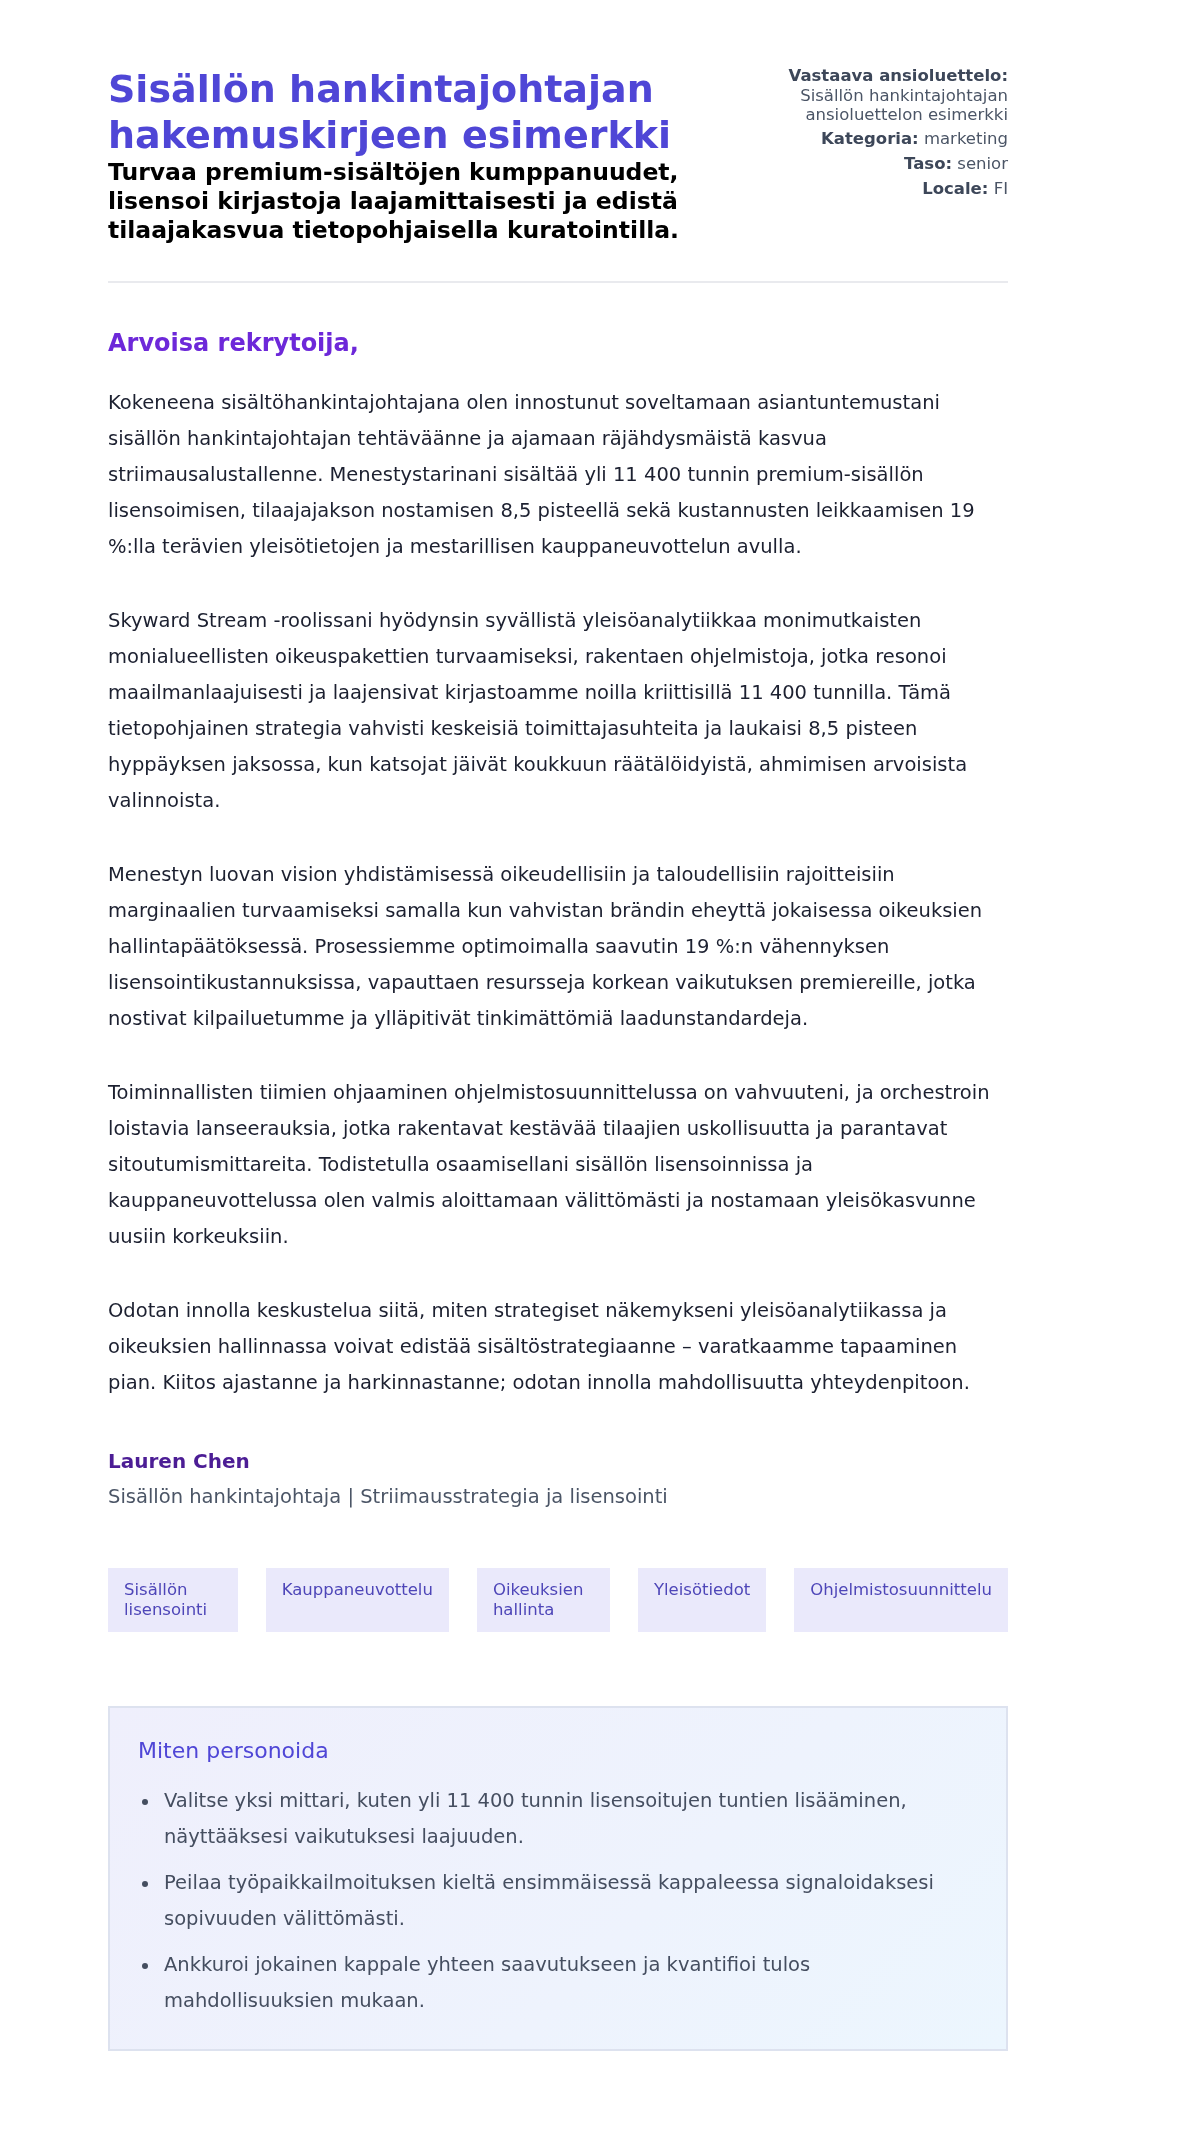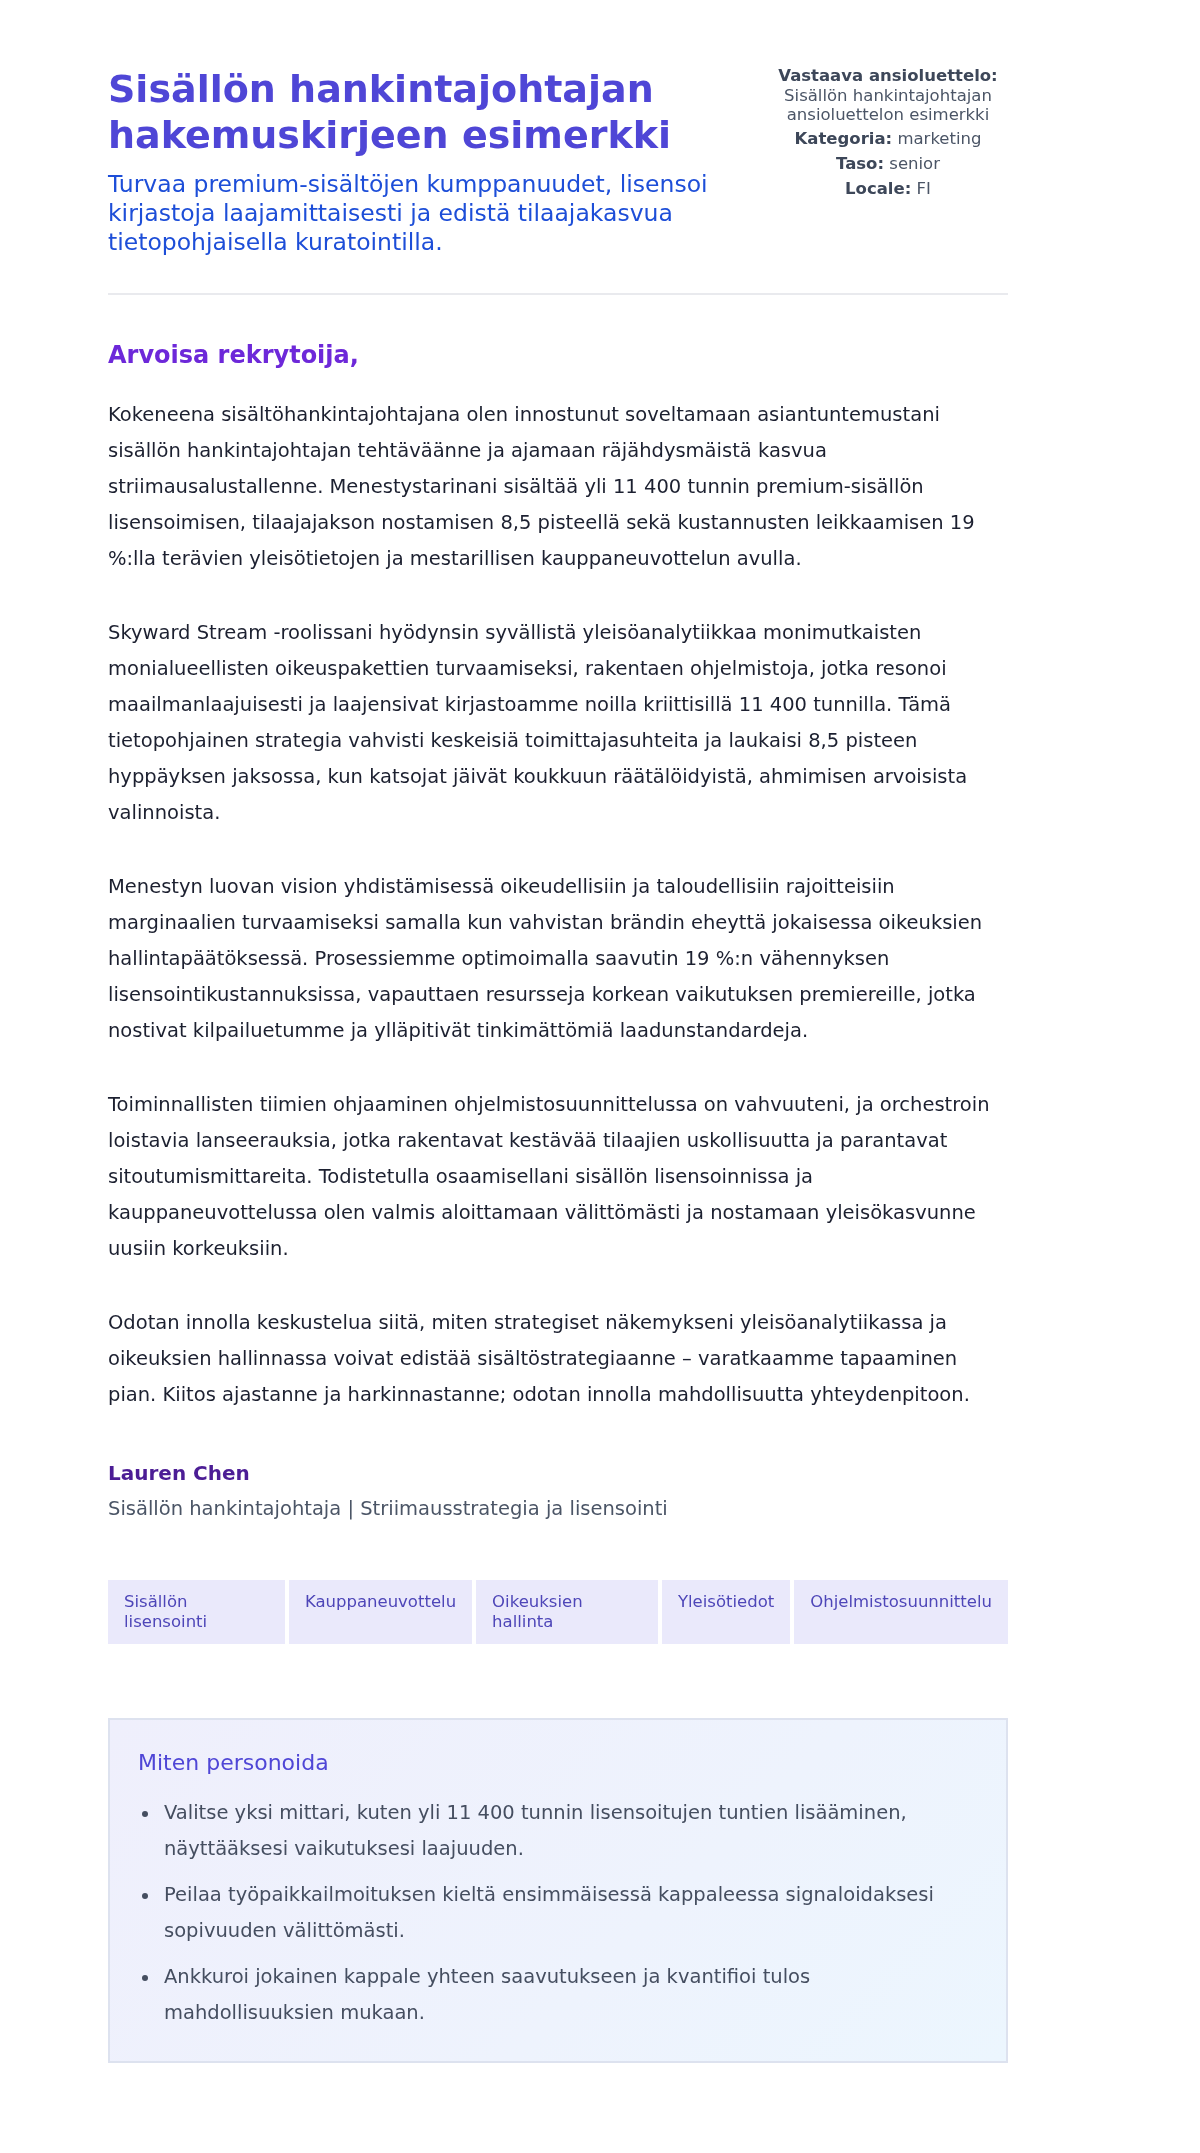--- a/index.html
+++ b/index.html
@@ -25,32 +25,32 @@
     .title {
       font-size: 38px;
       line-height: 46px;
       font-weight: bold;
       color: #4f46d6;
       margin-top: 2px;
     }
     .subtitle {
       font-size: 23.5px;
       line-height: 29px;
-      font-weight: normal;
-      color: #1d4ed8;
-      margin-top: 12px;
+      font-weight: bold;
+      color: #000000;
+      margin-top: 0px;
     }
     .meta {
       text-align: right;
       font-size: 16.5px;
       color: #4b5566;
       line-height: 20px;
       padding-top: 2px;
     }
-    .meta .row { margin-bottom: 5px; text-align: center; }
+    .meta .row { margin-bottom: 5px; }
     .meta .lbl { font-weight: bold; color: #3d4759; }
     .meta .related-val { display: block; width: 240px; margin-left: auto; line-height: 19px; }
 
     .salutation {
       margin-top: 46px;
       font-size: 24px;
       font-weight: bold;
       color: #6d28d9;
     }
     .body-paragraphs { margin-top: 28px; }
@@ -66,21 +66,21 @@
       font-weight: bold;
       color: #4c1d95;
     }
     .sig-title {
       margin-top: 12px;
       font-size: 19.5px;
       color: #4b5566;
     }
     .tags {
       display: flex;
-      gap: 4px;
+      gap: 28px;
       margin-top: 60px;
     }
     .tag {
       background: #eae9fb;
       color: #4e46b8;
       font-size: 16.5px;
       padding: 12px 16px;
       line-height: 20px;
     }
     .tips {

